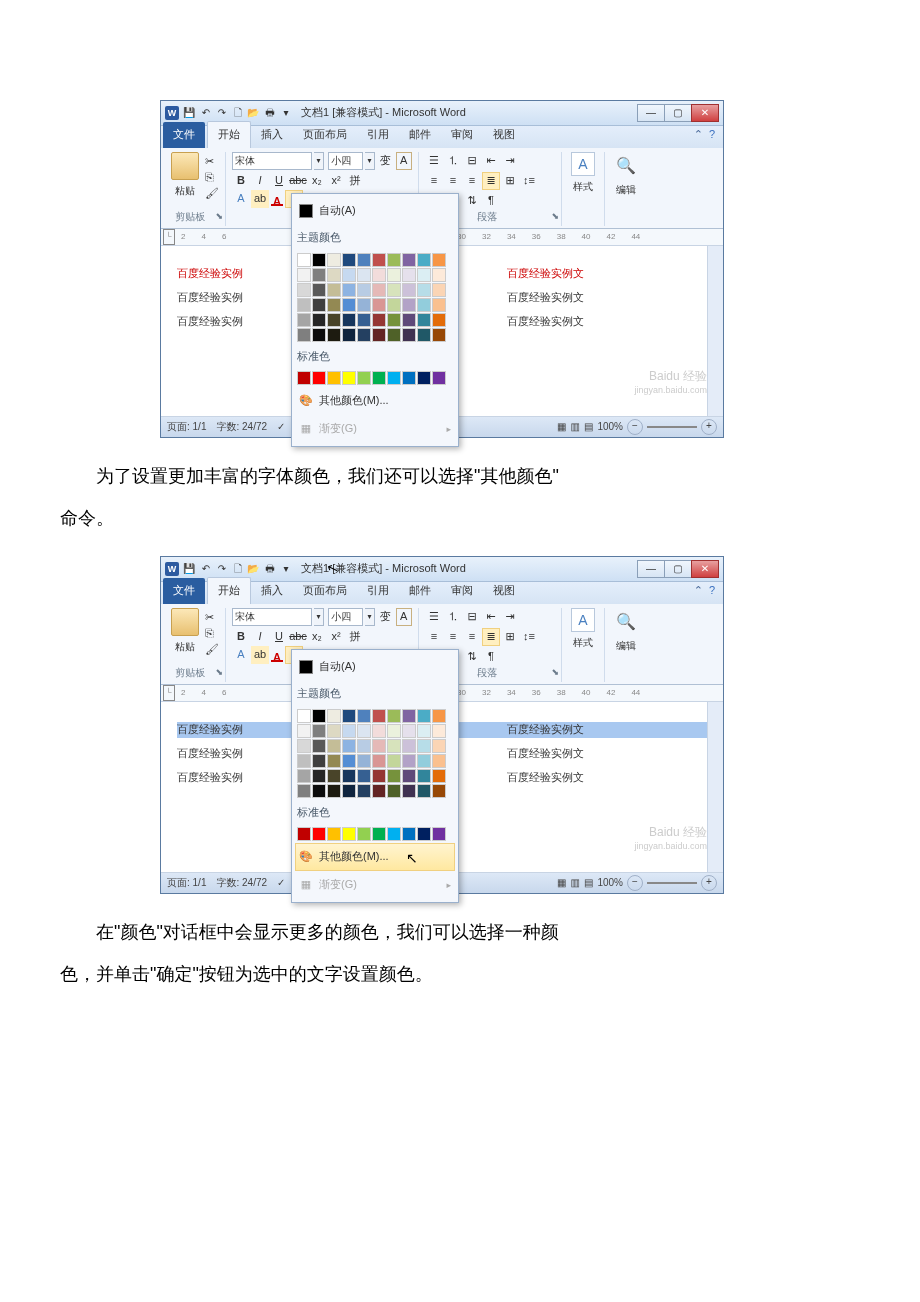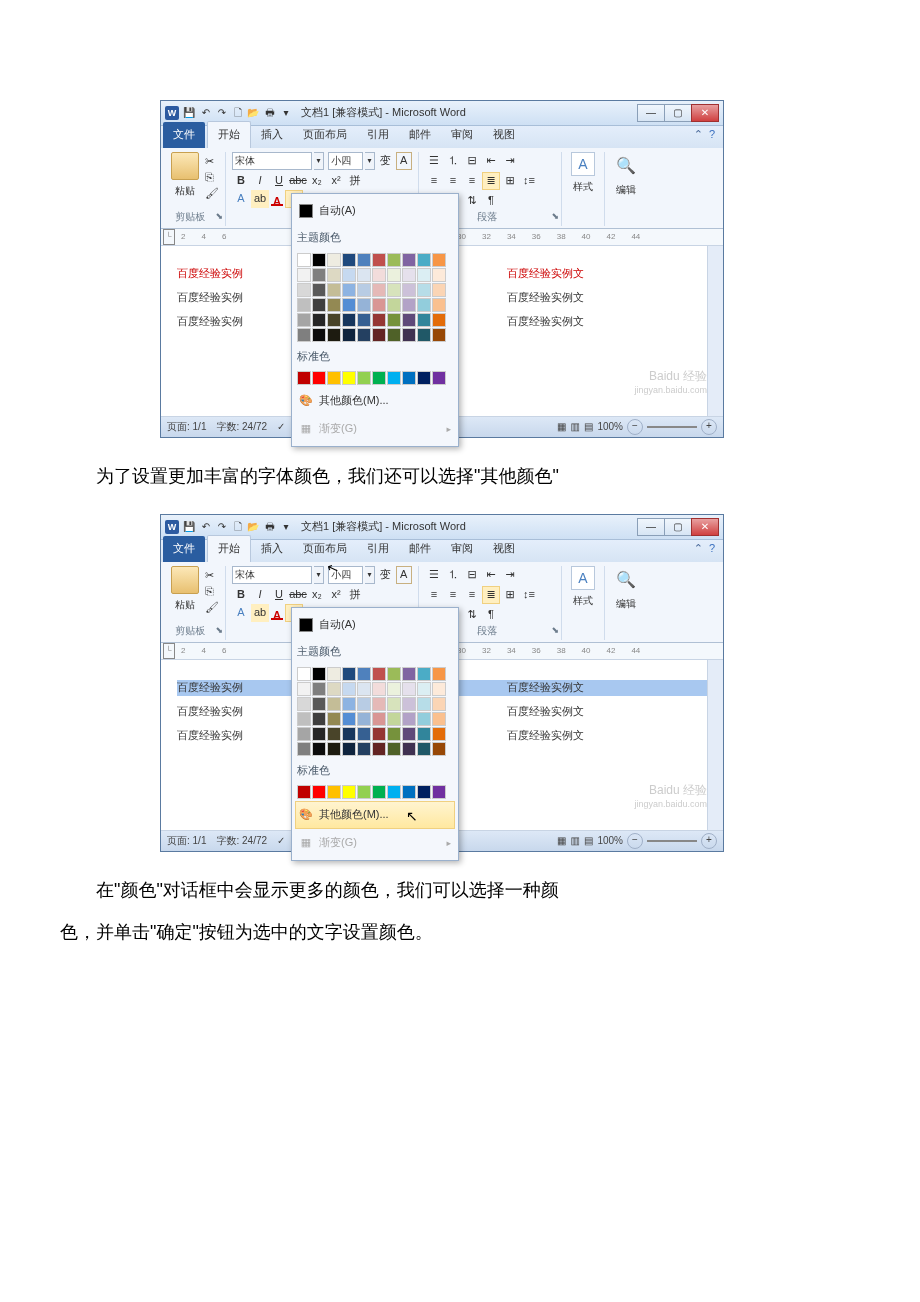--- a/index.html
+++ b/index.html
@@ -340,20 +340,21 @@
     <div class="cd-menu-item disabled">
       <span class="cd-menu-ic">▦</span>
       <span>渐变(G)</span>
       <span style="margin-left:auto;font-size:9px">▸</span>
     </div>
   </div>
 </div>
 </div>
 
 <p class="caption"><span>为了设置更加丰富的字体颜色，我们还可以选择"其他颜色"</span></p>
+<p class="caption2" style="margin-top:-12px">命令。</p>
 
 <div class="wm-overlay">www.bdocx.com</div>
 
 <div class="screenshot-wrap">
 <div class="win">
   <div class="titlebar">
     <span class="w-icon">W</span>
     <div class="qat">
       <span class="qat-btn">💾</span>
       <span class="qat-btn">↶</span>

